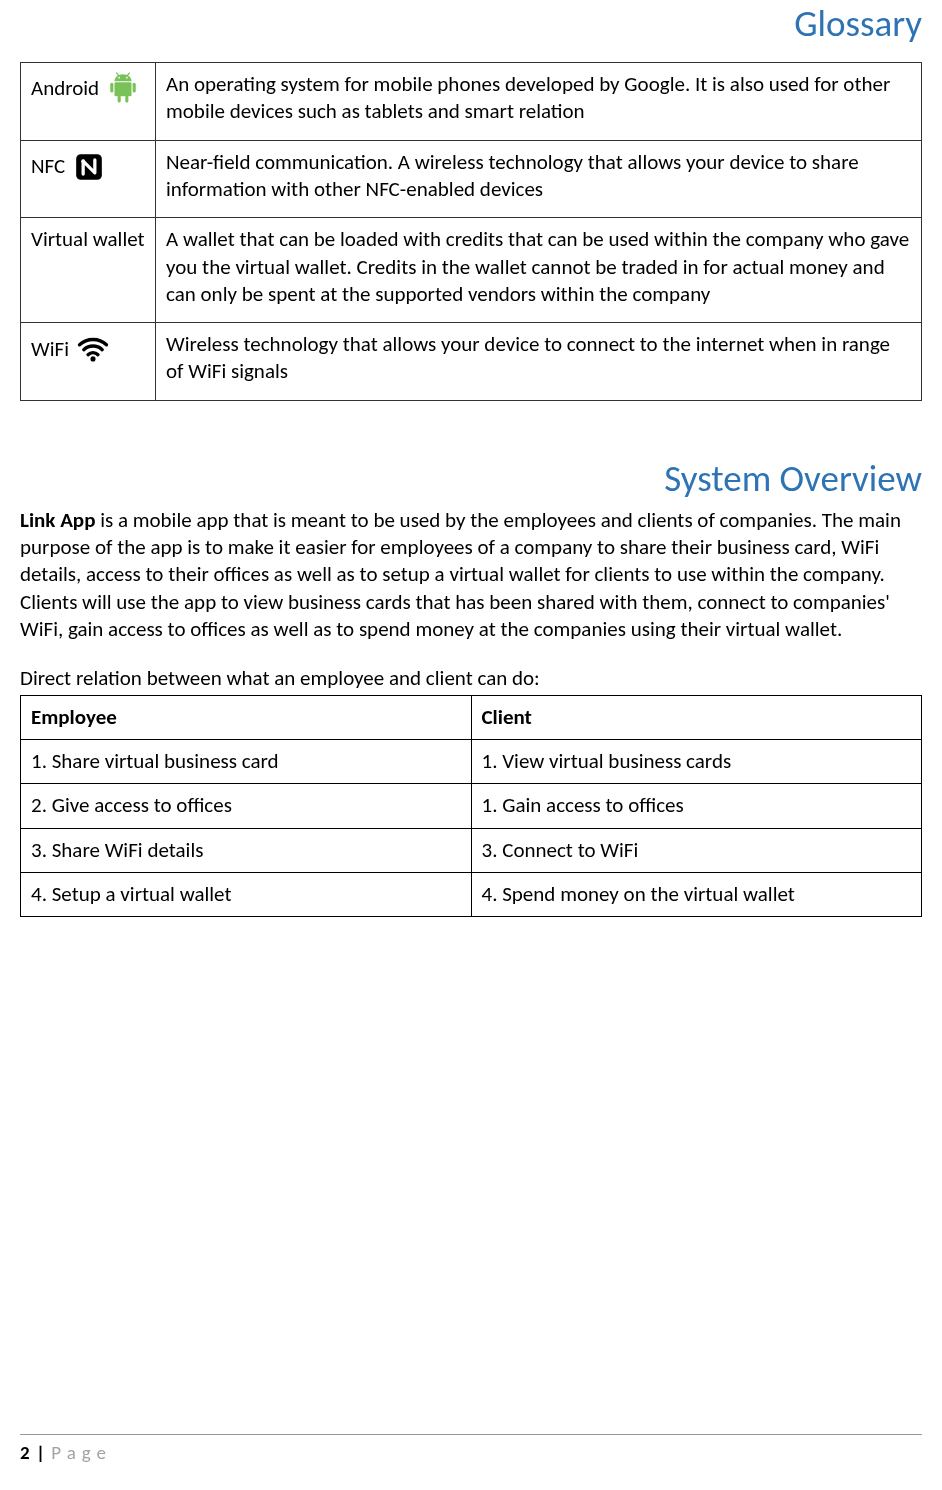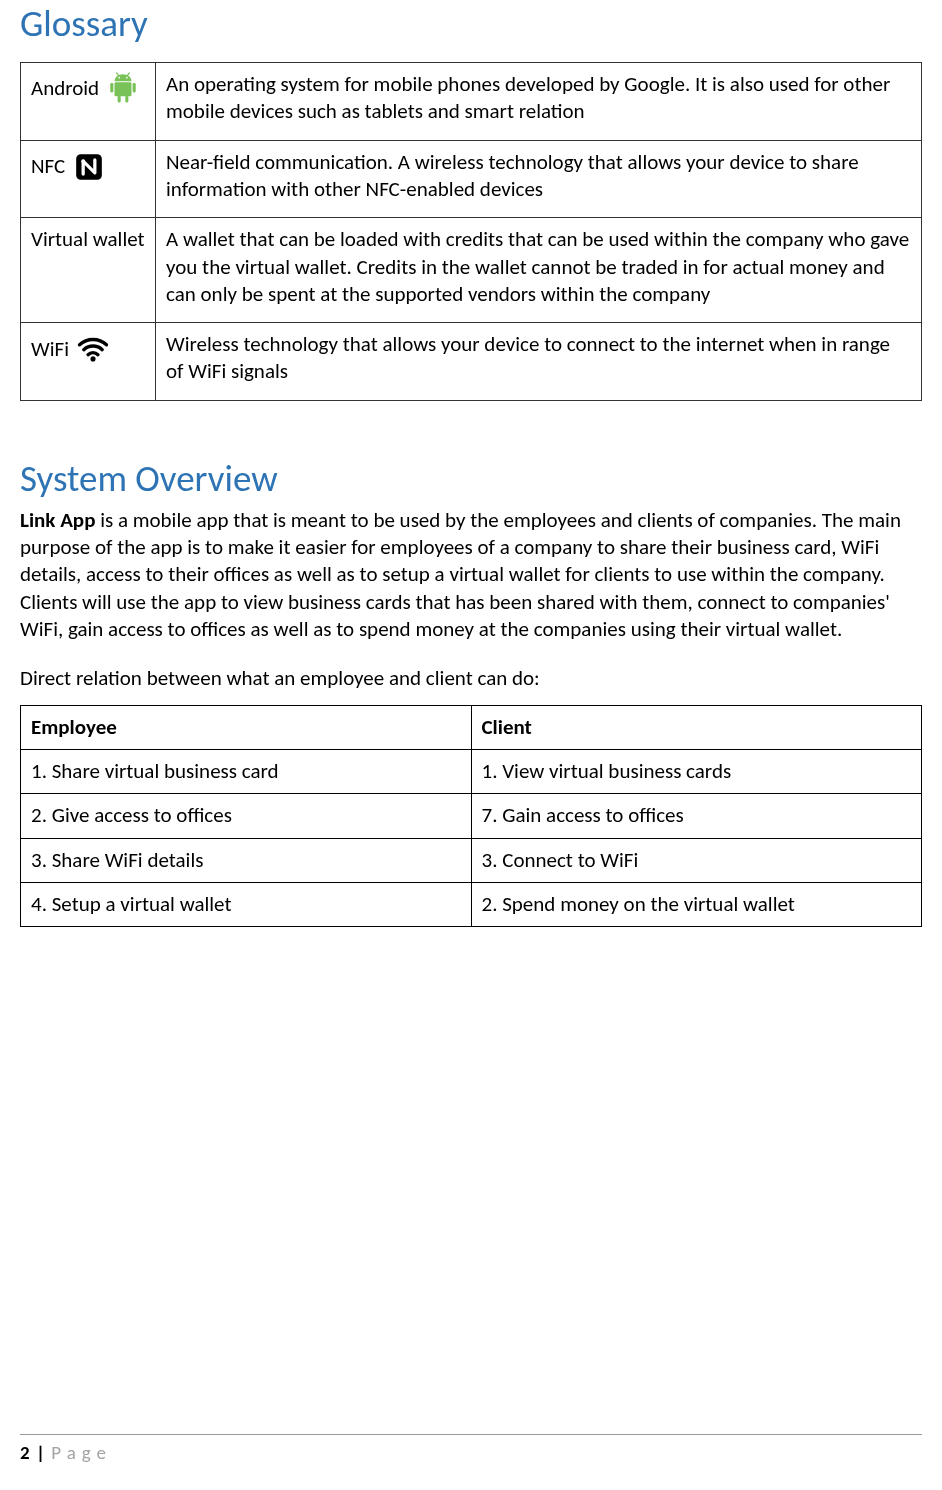--- a/index.html
+++ b/index.html
@@ -12,40 +12,41 @@
     background: #fff;
     position: relative;
     padding: 0 20px;
   }
   h1 {
     color: #2e74b5;
     font-weight: 400;
     font-size: 37px;
     margin-top: 0;
     margin-bottom: 14px;
+    text-align: right;
   }
   h1.second { margin-top: 54px; margin-bottom: 4px; }
   table.glossary {
     border-collapse: collapse;
     width: 100%;
     table-layout: fixed;
     border-radius: 19px;
   }
   table.glossary td {
     border: 1px solid #333;
     padding: 8px 10px 14px 10px;
     vertical-align: top;
   }
   table.glossary td.termcell { width: 135px; }
   .termline { display: flex; align-items: center; gap: 6px; }
   .termline .term { font-size: 21px; }
   .icon { display: inline-flex; width: 36px; height: 36px; align-items: center; justify-content: center; }
   .overview-para { margin-top: 0; }
   .overview-para .bold { font-weight: bold; }
-  .relation-intro { margin-top: 22px; margin-bottom: 12px; }
+  .relation-intro { margin-top: 22px; margin-bottom: 2px; }
   table.relation {
     border-collapse: collapse;
     width: 100%;
     table-layout: fixed;
   }
   table.relation th, table.relation td {
     border: 1px solid #000;
     padding: 8px 10px;
     text-align: left;
     font-size: 21px;
@@ -152,29 +153,29 @@
       <tr>
     <th>Employee</th>
     <th>Client</th>
   </tr>
   <tr>
     <td>1. Share virtual business card</td>
     <td>1. View virtual business cards</td>
   </tr>
   <tr>
     <td>2. Give access to offices</td>
-    <td>7. Gain access to offices</td>
+    <td>1. Gain access to offices</td>
   </tr>
   <tr>
     <td>3. Share WiFi details</td>
     <td>3. Connect to WiFi</td>
   </tr>
   <tr>
     <td>4. Setup a virtual wallet</td>
-    <td>2. Spend money on the virtual wallet</td>
+    <td>4. Spend money on the virtual wallet</td>
   </tr>
 </tbody>
   </table>
 
 <div class="footer">
   <span class="num">2</span>
   <span class="sep">|</span>
   <span class="page">Page</span>
 </div>
 

